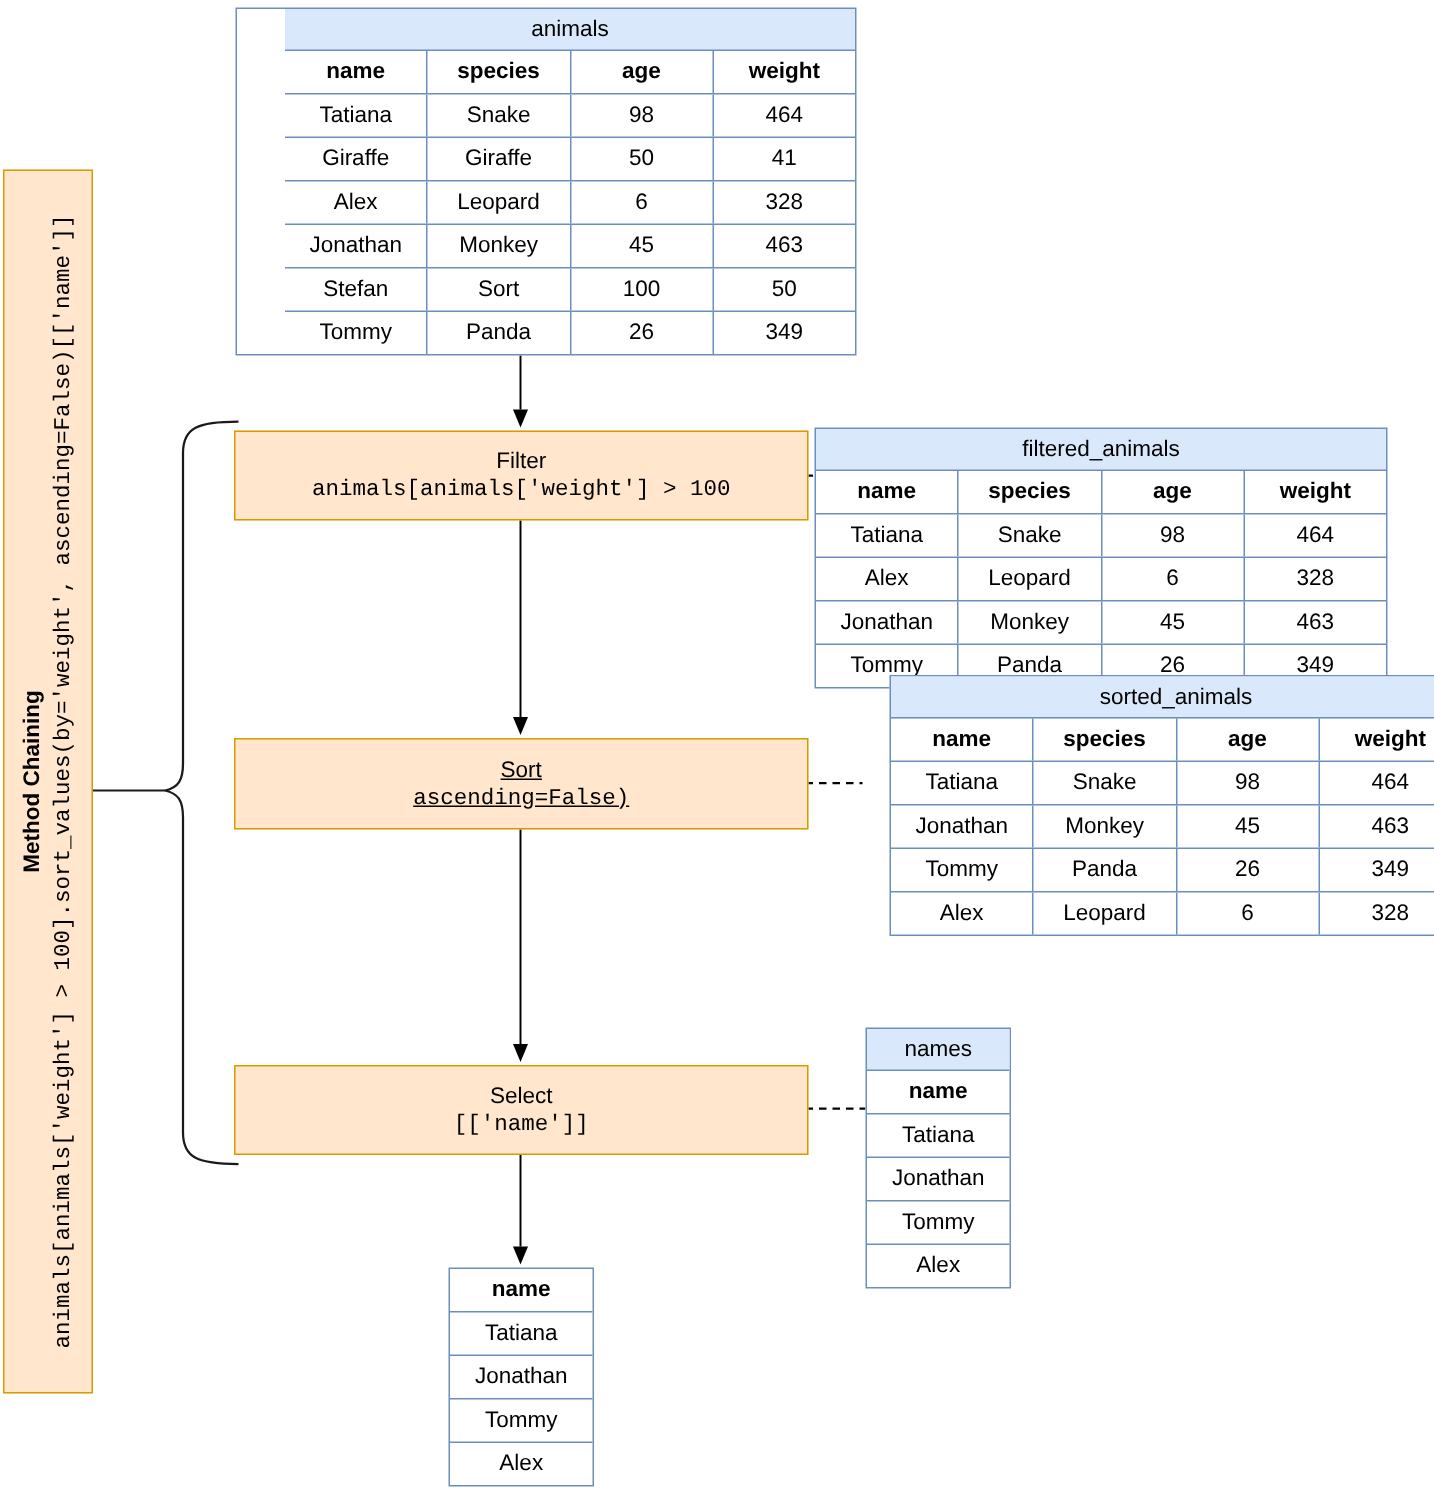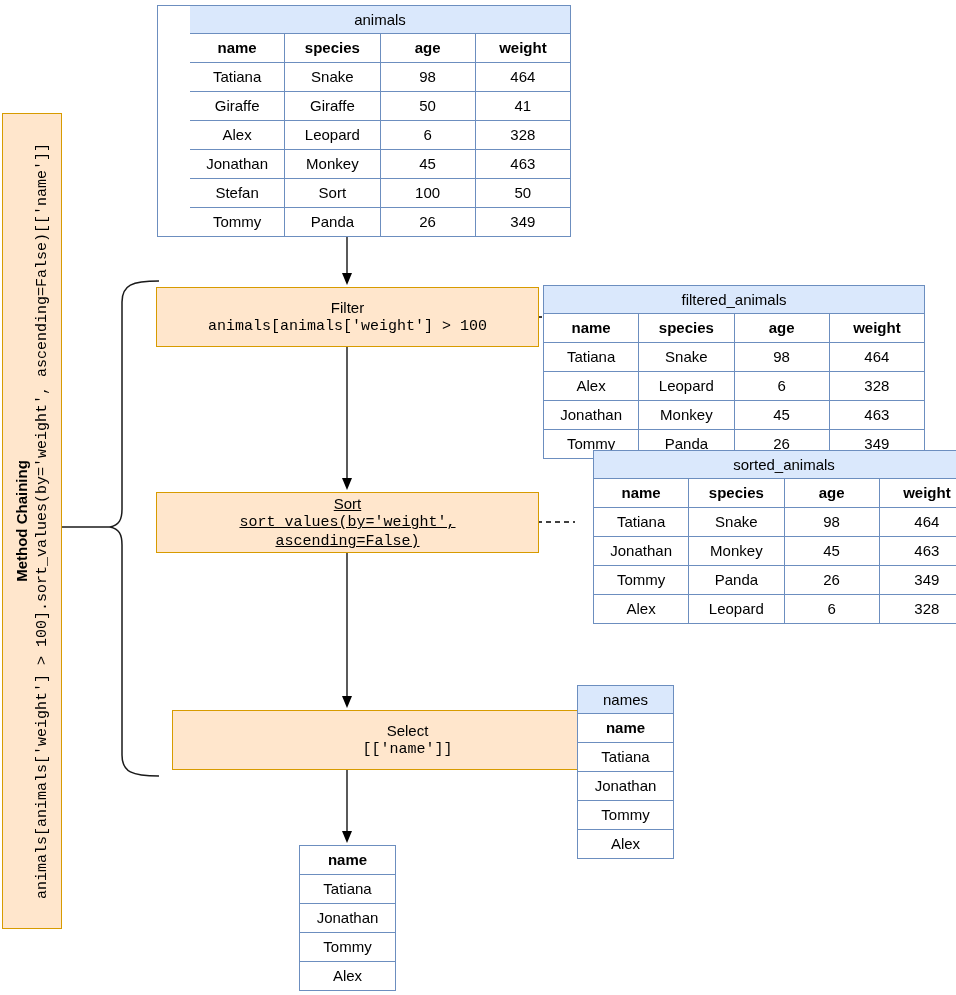--- a/index.html
+++ b/index.html
@@ -158,21 +158,20 @@
       <div class="t-row">
         <div class="t-cell">Tommy</div>
         <div class="t-cell">Panda</div>
         <div class="t-cell">26</div>
         <div class="t-cell">349</div>
       </div>
     </div>
 
   <div class="step" style="left:156px;top:492px;width:381px;height:59px;text-decoration:underline;">
     <div class="step-title">Sort</div>
-    <div class="step-code">sort_values(by='weight',</div>
     <div class="step-code">ascending=False)</div>
   </div>
 
   <div class="dtable" style="left:593px;top:450px;width:380px;">
       <div class="t-title">sorted_animals</div>
       <div class="t-row t-head">
         <div class="t-cell">name</div>
         <div class="t-cell">species</div>
         <div class="t-cell">age</div>
         <div class="t-cell">weight</div>
@@ -196,21 +195,21 @@
         <div class="t-cell">349</div>
       </div>
       <div class="t-row">
         <div class="t-cell">Alex</div>
         <div class="t-cell">Leopard</div>
         <div class="t-cell">6</div>
         <div class="t-cell">328</div>
       </div>
     </div>
 
-  <div class="step" style="left:172px;top:710px;width:381px;height:58px;padding-left:44px;">
+  <div class="step" style="left:156px;top:710px;width:381px;height:58px;">
     <div class="step-title">Select</div>
     <div class="step-code">[['name']]</div>
   </div>
 
   <div class="dtable" style="left:577px;top:685px;width:95px;">
       <div class="t-title">names</div>
       <div class="t-row t-head">
         <div class="t-cell">name</div>
       </div>
       <div class="t-row">

